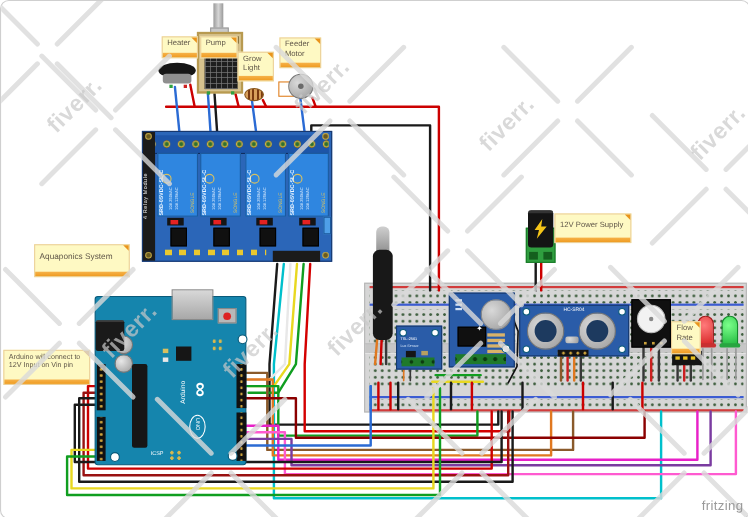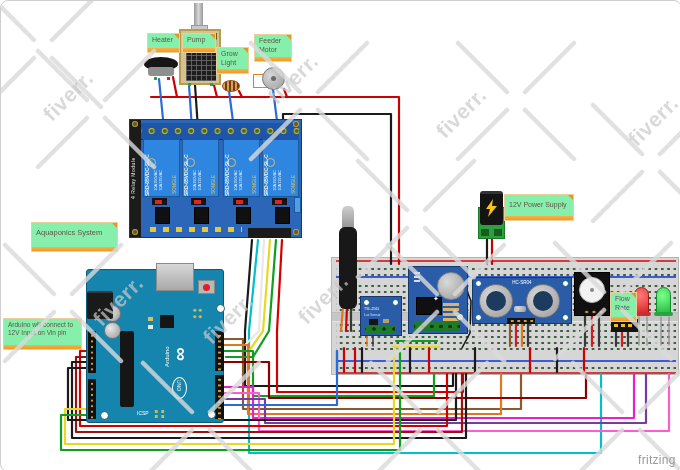--- a/index.html
+++ b/index.html
@@ -3,21 +3,21 @@
 <meta charset="utf-8">
 <style>
   html,body{margin:0;padding:0;background:#ffffff;}
   #stage{position:relative;width:680px;height:470px;background:#fff;border:1px solid #cfcfcf;border-radius:8px;overflow:hidden;font-family:"Liberation Sans",sans-serif;}
   .abs{position:absolute;}
   
   #bb{z-index:1;} #wire-layer{position:absolute;left:0;top:0;z-index:4;pointer-events:none;}
   .part{z-index:6;} .note{z-index:10;} #wm-x{position:absolute;left:0;top:0;z-index:20;pointer-events:none;}
   #wm-text{z-index:21;} #fritzing{z-index:22;}
   
-  .note{position:absolute;background:#86efac;border:1px solid #ecd09a;color:#5f5648;font-size:7px;line-height:1.25;padding:2px 3px 6px 4px;box-sizing:border-box;}
+  .note{position:absolute;background:#fef9c3;border:1px solid #ecd09a;color:#5f5648;font-size:7px;line-height:1.25;padding:2px 3px 6px 4px;box-sizing:border-box;}
   .note::after{content:"";position:absolute;left:0;right:0;bottom:0;height:4px;background:linear-gradient(#f6b24a,#ef9c22);}
   .note::before{content:"";position:absolute;right:0;top:0;border-style:solid;border-width:0 5px 5px 0;border-color:transparent #e9941c transparent transparent;}
   
   #bb{position:absolute;left:330px;top:256px;width:348px;height:118px;background:#d6d6d6;border:1px solid #b5b5b5;box-sizing:border-box;}
   .bbline{position:absolute;height:1.5px;left:4px;width:340px;}
   .dots{position:absolute;left:4px;width:340px;background-image:radial-gradient(circle,#3f5f3f 1.05px,rgba(0,0,0,0) 1.4px);background-size:6.3px 6px;background-position:2px 2px;}
   .railgap{background-image:radial-gradient(circle,#3f5f3f 1.05px,rgba(0,0,0,0) 1.4px),repeating-linear-gradient(90deg,rgba(214,214,214,0) 0 25.2px,#d6d6d6 25.2px 31.5px);}
   .trench{position:absolute;left:0;top:54px;width:346px;height:8px;background:#c6c6c6;border-top:1px solid #bdbdbd;border-bottom:1px solid #e6e6e6;}
   
   #relay-module{position:absolute;left:128px;top:118px;width:173px;height:119px;background:#2b66b8;border:1px solid #17386e;box-sizing:border-box;}

